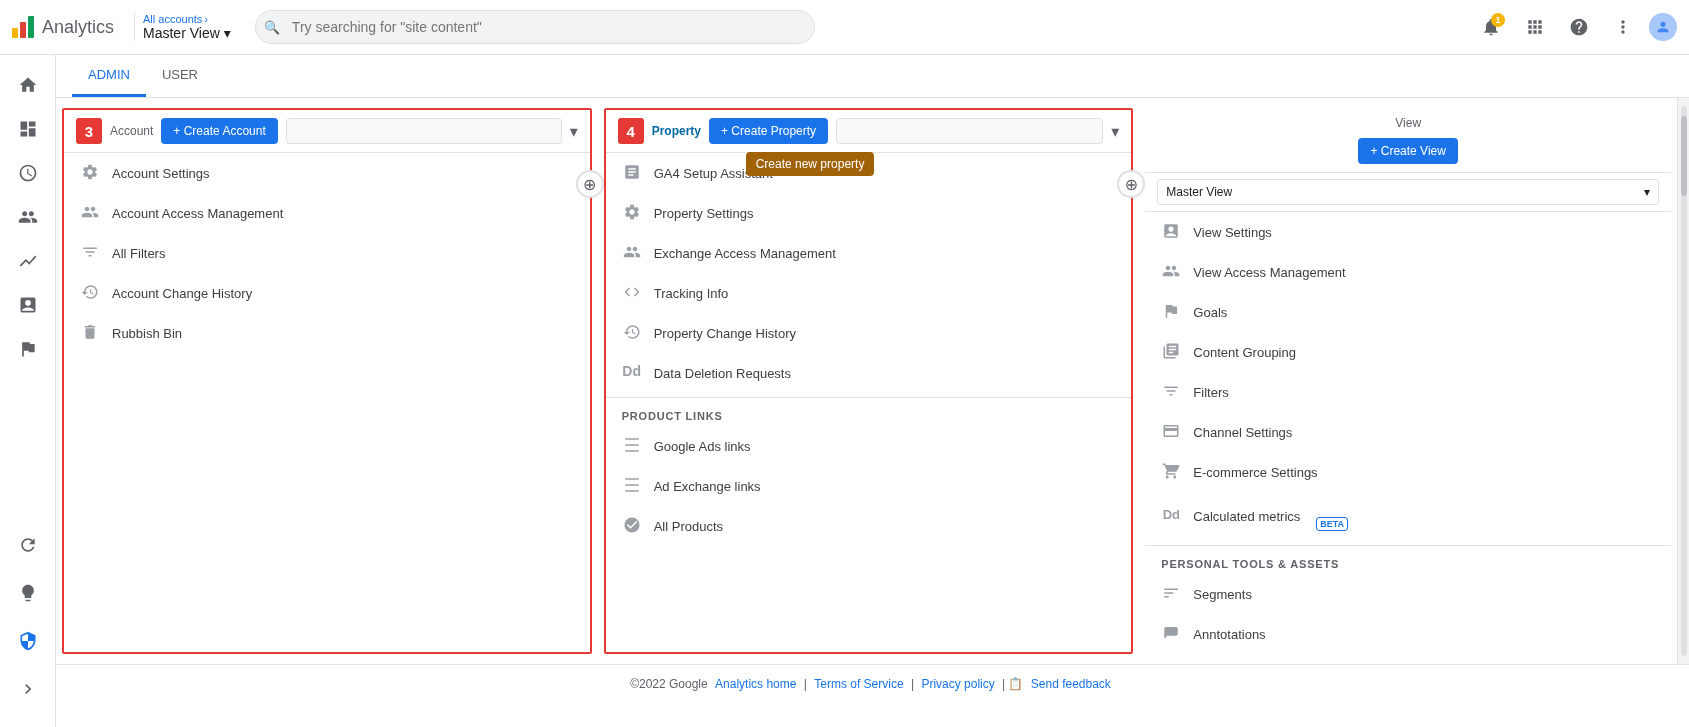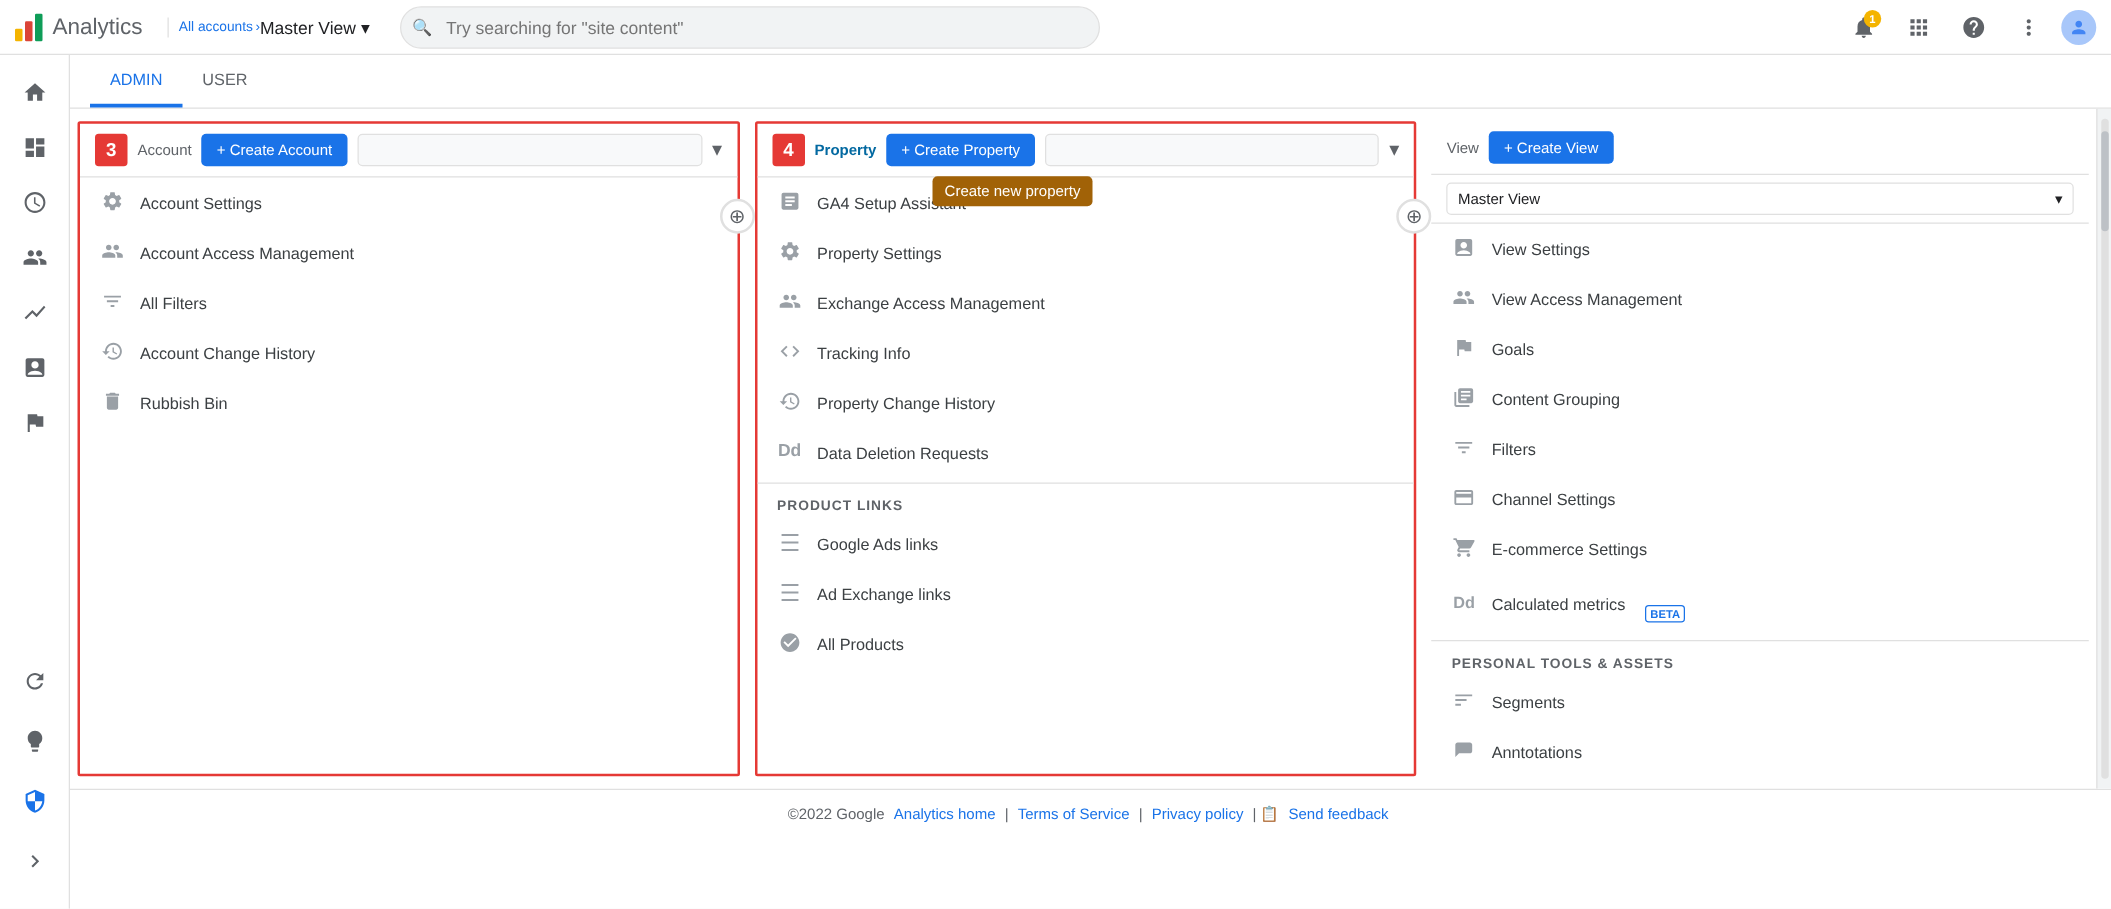--- a/index.html
+++ b/index.html
@@ -1,31 +1,31 @@
 <!DOCTYPE html>
 <html><head>
   <meta charset="utf-8">
   <style>
     * { box-sizing: border-box; margin: 0; padding: 0; }
     body { font-family: 'Arial', sans-serif; background: #f8f9fa; color: #202124; font-size: 13px; display: flex; flex-direction: column; height: 727px; overflow: hidden; }
 
     
     .top-nav {
       display: flex; align-items: center; background: #fff;
-      border-bottom: 1px solid #e0e0e0; height: 44px; padding: 0 12px;
+      border-bottom: 1px solid #e0e0e0; height: 55px; padding: 0 12px;
       position: relative; z-index: 10; flex-shrink: 0;
     }
     .logo-area { display: flex; align-items: center; gap: 8px; margin-right: 16px; }
     .logo-bars { display: flex; align-items: flex-end; gap: 2px; }
     .bar { width: 6px; border-radius: 1px; }
     .bar1 { height: 10px; background: #f4b400; }
     .bar2 { height: 16px; background: #db4437; }
     .bar3 { height: 22px; background: #0f9d58; }
     .app-title { font-size: 18px; color: #5f6368; font-weight: 400; }
-    .account-selector { display: flex; flex-direction: row; padding: 0 8px; border-left: 1px solid #e0e0e0; margin-left: 4px; }
+    .account-selector { display: flex; flex-direction: column; padding: 0 8px; border-left: 1px solid #e0e0e0; margin-left: 4px; }
     .all-accounts { font-size: 11px; color: #1a73e8; cursor: pointer; display: flex; align-items: center; gap: 2px; }
     .master-view { font-size: 14px; color: #202124; font-weight: 500; display: flex; align-items: center; gap: 4px; cursor: pointer; }
     .search-bar { flex: 1; max-width: 560px; margin: 0 16px; position: relative; }
     .search-bar input { width: 100%; padding: 8px 12px 8px 36px; border: 1px solid #e0e0e0; border-radius: 24px; background: #f1f3f4; font-size: 14px; outline: none; }
     .search-icon-wrap { position: absolute; left: 10px; top: 50%; transform: translateY(-50%); color: #5f6368; }
     .nav-actions { display: flex; align-items: center; gap: 8px; margin-left: auto; }
     .nav-icon { width: 36px; height: 36px; border-radius: 50%; display: flex; align-items: center; justify-content: center; cursor: pointer; color: #5f6368; position: relative; }
     .badge { position: absolute; top: 4px; right: 4px; background: #f4b400; color: #fff; font-size: 9px; width: 14px; height: 14px; border-radius: 50%; display: flex; align-items: center; justify-content: center; font-weight: bold; }
     .avatar { width: 28px; height: 28px; border-radius: 50%; background: #a8c7fa; display: flex; align-items: center; justify-content: center; cursor: pointer; }
 
@@ -332,21 +332,21 @@
                 </svg>
             </div>
             <span>All Products</span>
           </div>
         </div>
 
         <div style="position:absolute;right:-14px;top:60px;width:28px;height:28px;background:#fff;border:2px solid #e0e0e0;border-radius:50%;display:flex;align-items:center;justify-content:center;cursor:pointer;z-index:5;color:#5f6368;font-size:16px;">⊕</div>
       </div>
 
       <div style="flex:1; margin: 10px 6px;">
-        <div style="display:flex; align-items:center; padding:8px 12px; gap:8px; border-bottom:1px solid #e0e0e0;">
+        <div style="display:flex; align-items:center; padding:8px 12px; gap:8px; border-bottom:1px solid #e0e0e0;flex-direction:column;">
           <span style="font-size:12px;color:#5f6368;font-weight:500;">View</span>
           <button class="create-btn">+ Create View</button>
         </div>
         <div style="padding:6px 12px; border-bottom:1px solid #e0e0e0;">
           <div style="border:1px solid #e0e0e0; border-radius:4px; padding:5px 8px; font-size:12px; background:#fff; display:flex; align-items:center; justify-content:space-between; cursor:pointer;">
             <span>Master View</span>
             <span>▾</span>
           </div>
         </div>
         <div>

